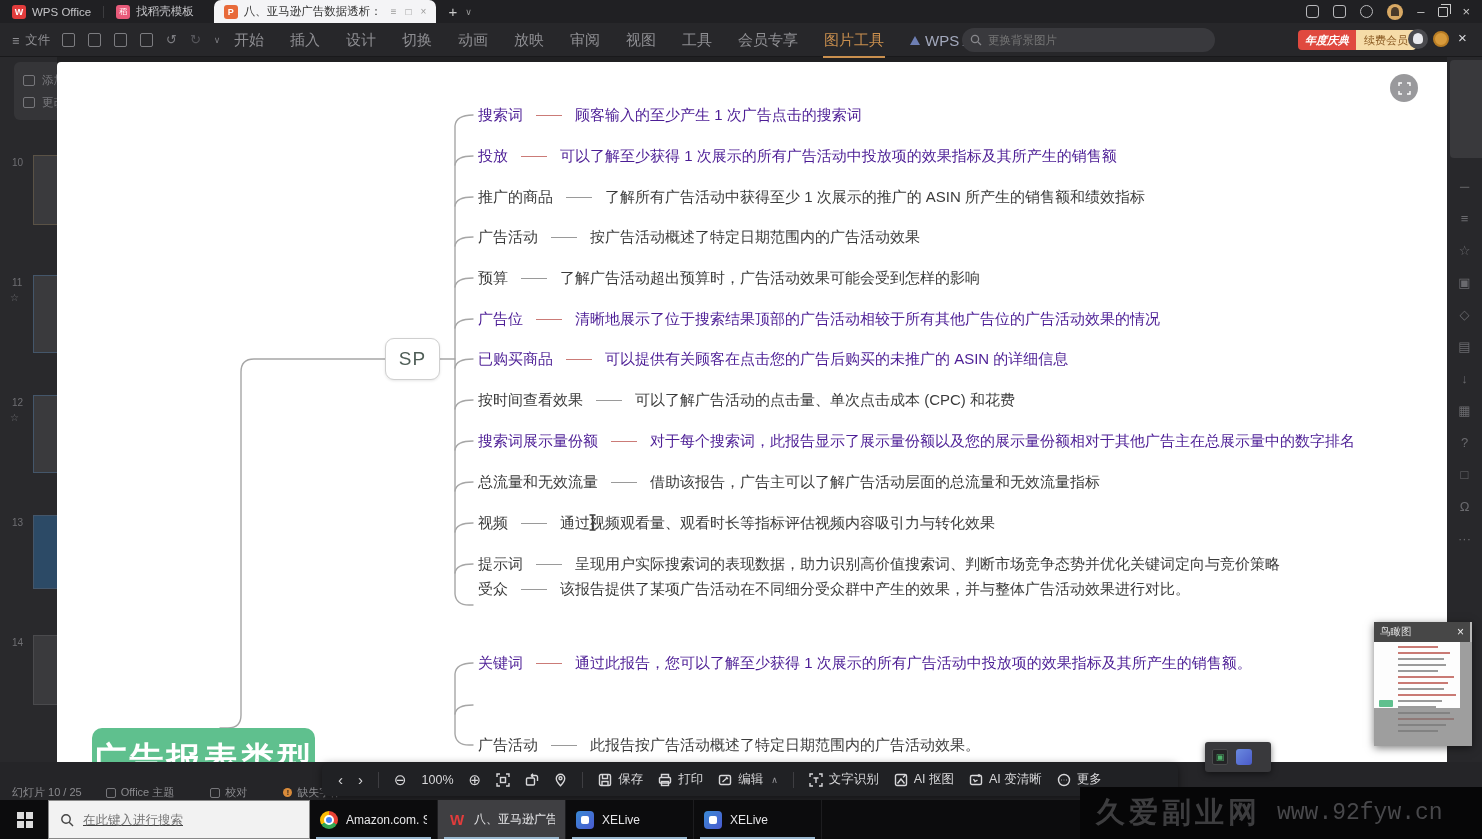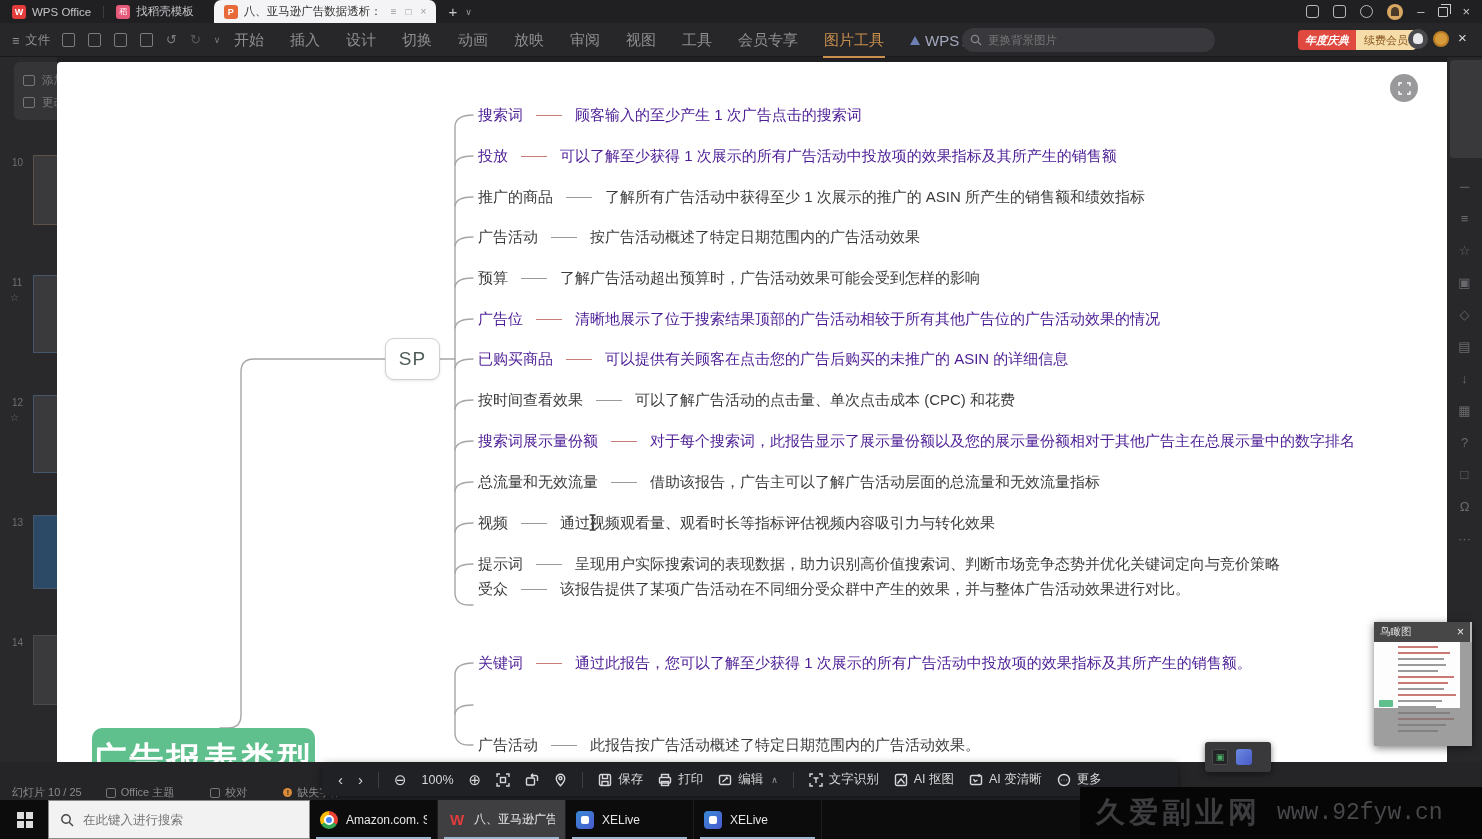--- a/index.html
+++ b/index.html
@@ -107,21 +107,21 @@
   
   .miniwin { position:absolute; left:1205px; top:742px; width:66px; height:30px; background:#39393c; border-radius:3px; box-shadow:0 2px 6px rgba(0,0,0,.5); display:flex; align-items:center; gap:8px; padding:0 7px; }
   .mw-ico1 { width:16px; height:16px; background:#242426; border:1px solid #4a4a4c; border-radius:2px; color:#4db36a; font-size:9px; display:flex; align-items:center; justify-content:center; }
   .mw-ico2 { width:16px; height:16px; border-radius:3px; background:linear-gradient(135deg,#6a8ae0,#4a5ac8); }
 
   
   .taskbar { position:absolute; left:0; top:800px; width:1482px; height:39px; background:#0c0c0d; display:flex; align-items:stretch; }
   .startbtn { width:48px; display:flex; align-items:center; justify-content:center; }
   .winlogo { width:7px; height:7px; background:#dcdcdc; box-shadow:9px 0 #dcdcdc, 0 9px #dcdcdc, 9px 9px #dcdcdc; margin:-8px 8px 0 0; }
   .tsearch { width:262px; background:#f2f2f2; display:flex; align-items:center; gap:9px; padding:0 11px; border:1px solid #888; }
-  .tsearch input { border:none; outline:none; background:transparent; font-size:12.5px; color:#3c3c3c; width:190px; font-family:inherit; }
+  .tsearch input { border:none; outline:none; background:transparent; font-size:12.5px; color:#3c3c3c; width:190px; font-family:inherit;text-decoration:underline; }
   .tapp { width:128px; display:flex; align-items:center; gap:8px; padding:0 10px; color:#e6e6e8; font-size:12px; position:relative; border-right:1px solid #1d1d1f; }
   .tapp::after { content:""; position:absolute; left:6px; right:6px; bottom:0; height:2px; background:#9ab8cf; }
   .tapp.active { background:#3f3f42; }
   .tapp .lbl { white-space:nowrap; overflow:hidden; }
   .chrome-ico { width:18px; height:18px; border-radius:50%; background:conic-gradient(#ea4335 0 120deg,#34a853 0 240deg,#fbbc05 0 360deg); position:relative; flex:none; }
   .chrome-ico::after { content:""; position:absolute; inset:4px; background:#4285f4; border:2px solid #fff; border-radius:50%; }
   .wps-ico { width:18px; height:18px; flex:none; color:#e23c3c; font-weight:bold; font-size:15px; display:flex; align-items:center; justify-content:center; }
   .xel-ico { width:18px; height:18px; flex:none; border-radius:4px; background:linear-gradient(135deg,#3a8ad5,#4a5ad0); position:relative; }
   .xel-ico::after { content:""; position:absolute; left:5px; top:5px; width:8px; height:8px; background:#fff; border-radius:2px; }
 

